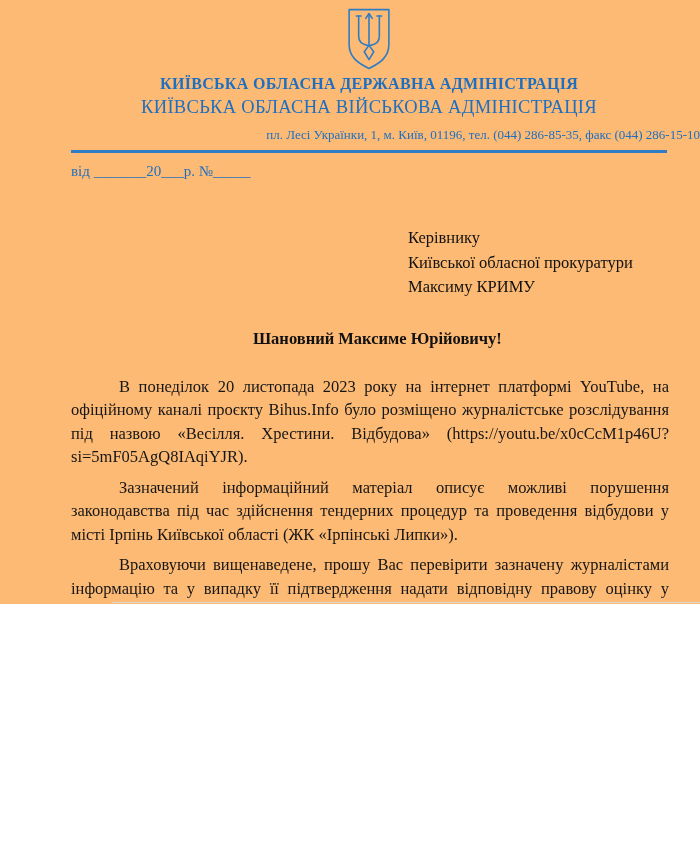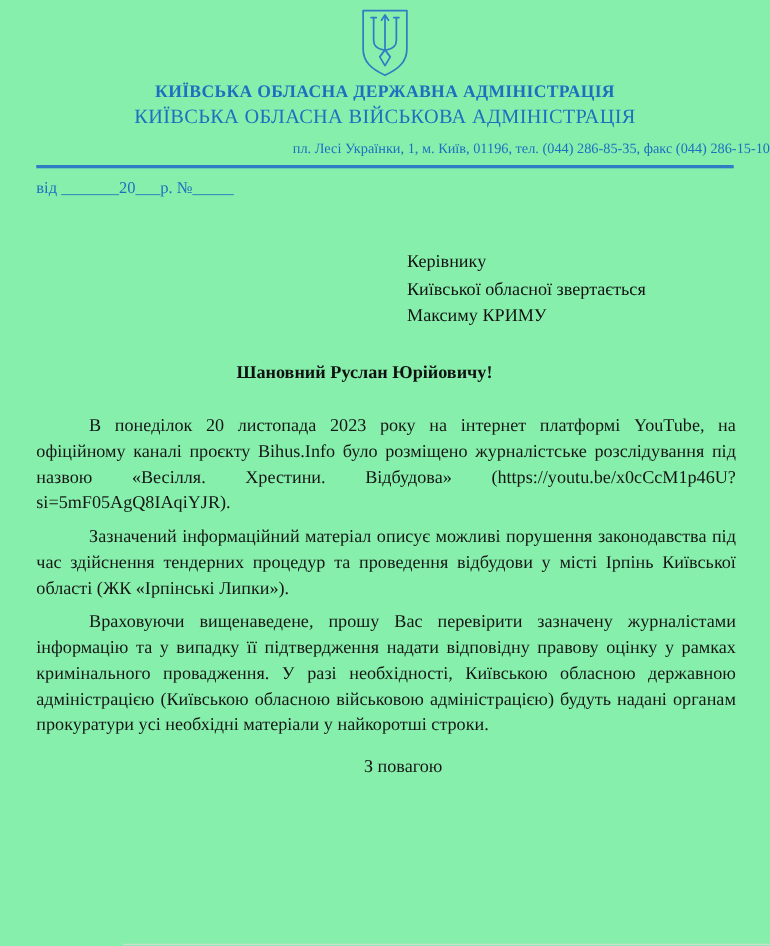--- a/index.html
+++ b/index.html
@@ -5,23 +5,24 @@
   * { box-sizing: border-box; margin: 0; padding: 0; }
   html, body { background: #ffffff; }
   body {
     width: 700px; height: 860px;
     font-family: "Liberation Serif", "DejaVu Serif", serif;
     color: #1c1c1c;
     overflow: hidden;
   }
   .page {
     position: relative;
-    width: 700px; height: 860px;
-    background: #86efac;
+    width: 700px; height: 604px;
+    background: #fdba74;
     overflow: hidden;
+    padding-left: 38px;
   }
   
   .letterhead { text-align: center; }
   .emblem { display: block; margin: 8px auto 0 auto; }
   .org-line-1 {
     margin-top: 5px;
     font-size: 16px; font-weight: bold;
     color: #1e6fc0; letter-spacing: 0.3px;
   }
   .org-line-2 {
@@ -118,25 +119,25 @@
   </div>
 
   <div class="head-rule"></div>
 
   <div class="ref-row">
     <span>від _______20___р. №_____</span>
   </div>
 
   <div class="recipient">
     <div>Керівнику</div>
-    <div>Київської обласної звертається</div>
+    <div>Київської обласної прокуратури</div>
     <div>Максиму КРИМУ</div>
   </div>
 
-  <div class="salutation">Шановний Руслан Юрійовичу!</div>
+  <div class="salutation">Шановний Максиме Юрійовичу!</div>
 
   <div class="body-text">
     <p>В понеділок 20 листопада 2023 року на інтернет платформі YouTube, на офіційному каналі проєкту Bihus.Info було розміщено журналістське розслідування під назвою «Весілля. Хрестини. Відбудова» (https://youtu.be/x0cCcM1p46U?si=5mF05AgQ8IAqiYJR).</p>
     <p>Зазначений інформаційний матеріал описує можливі порушення законодавства під час здійснення тендерних процедур та проведення відбудови у місті Ірпінь Київської області (ЖК «Ірпінські Липки»).</p>
     <p>Враховуючи вищенаведене, прошу Вас перевірити зазначену журналістами інформацію та у випадку її підтвердження надати відповідну правову оцінку у рамках кримінального провадження. У разі необхідності, Київською обласною державною адміністрацією (Київською обласною військовою адміністрацією) будуть надані органам прокуратури усі необхідні матеріали у найкоротші строки.</p>
   </div>
 
   <div class="regards">З повагою</div>
 
 

